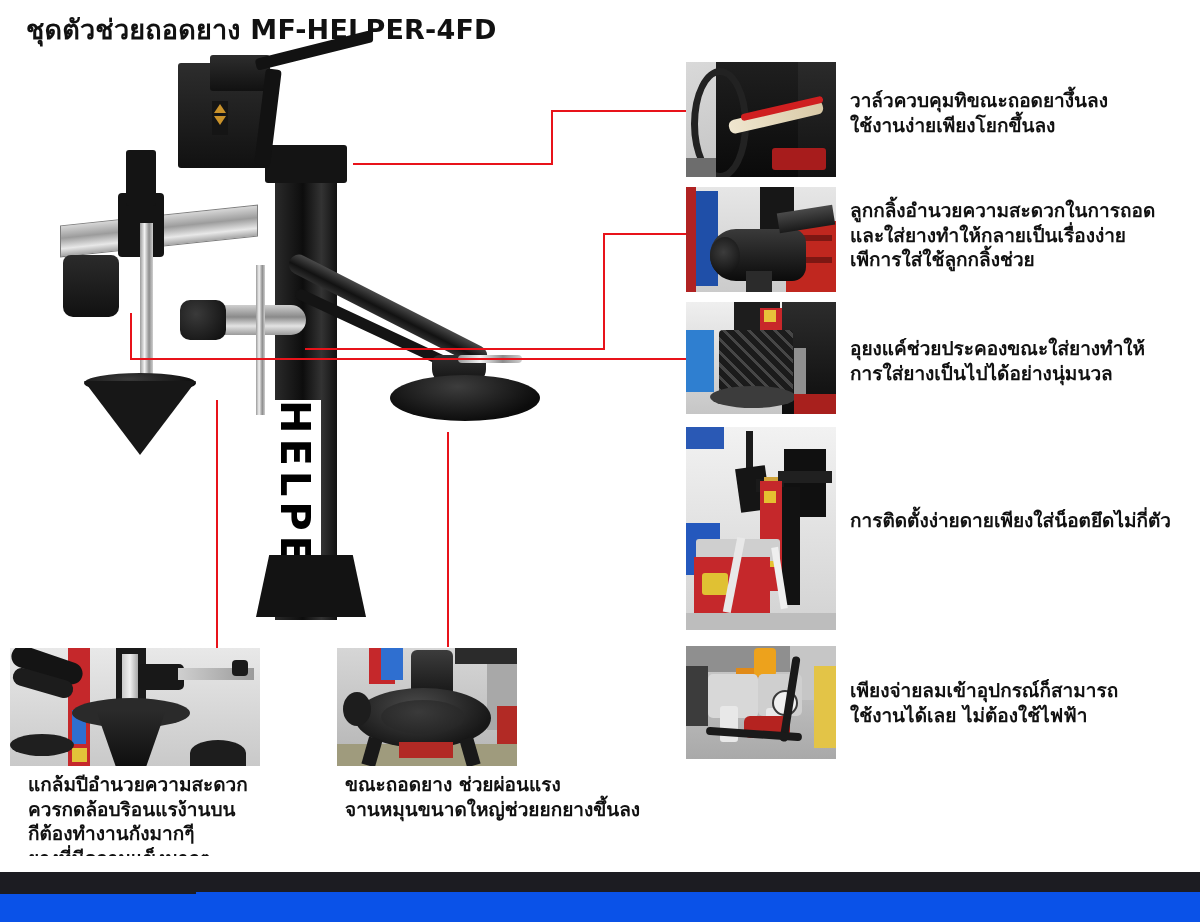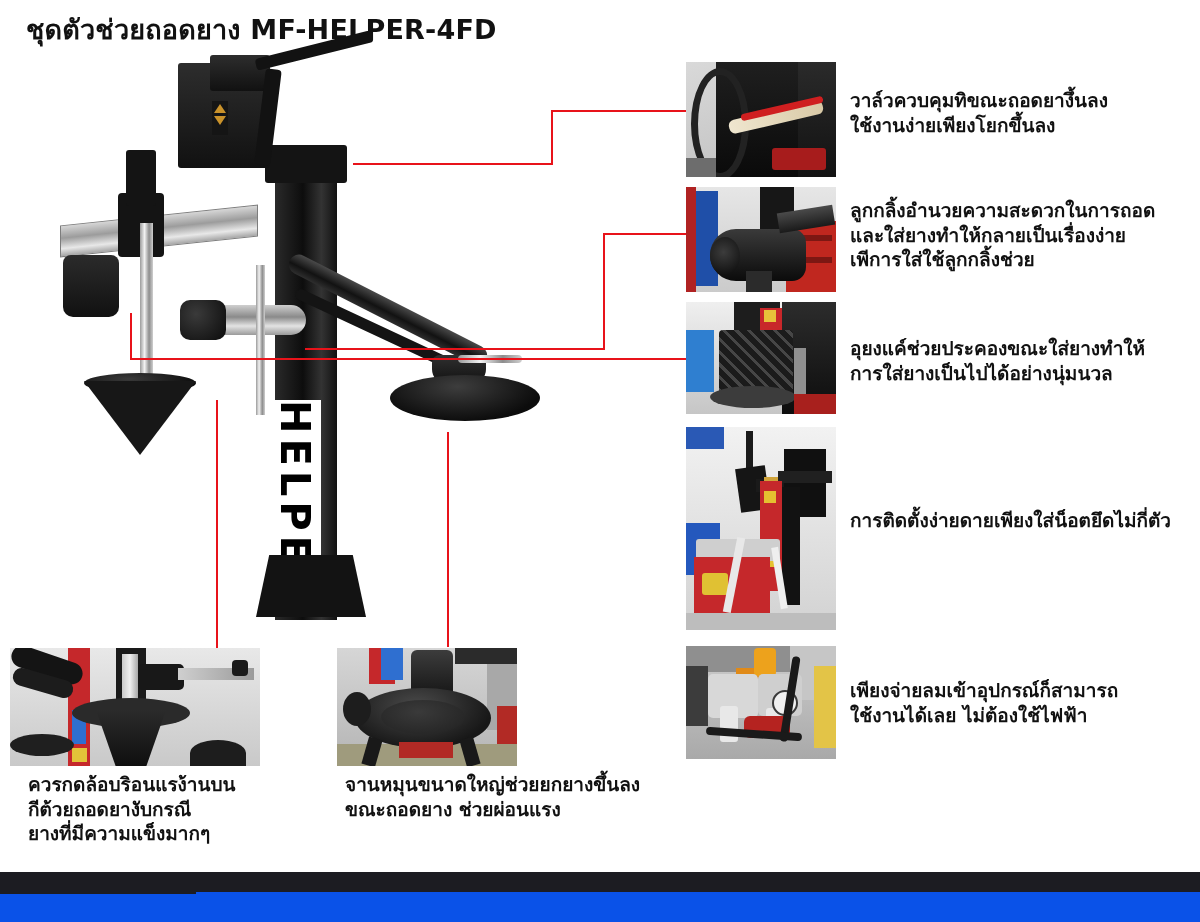--- a/index.html
+++ b/index.html
@@ -267,22 +267,23 @@
     <div style="left:112px;top:6px;width:16px;height:110px;background:linear-gradient(90deg,#c9c9c9,#f0f0f0,#a8a8a8);"></div>
     <div style="left:128px;top:16px;width:46px;height:26px;background:#181818;border-radius:5px;"></div>
     <div style="left:168px;top:20px;width:76px;height:12px;background:linear-gradient(90deg,#cfcfcf,#9a9a9a);"></div>
     <div style="left:222px;top:12px;width:16px;height:16px;background:#1a1a1a;border-radius:4px;"></div>
     <div style="left:62px;top:50px;width:118px;height:30px;border-radius:50%;background:#2a2a2a;"></div>
     <div style="left:86px;top:62px;width:70px;height:56px;background:linear-gradient(180deg,#2b2b2b,#0f0f0f);clip-path:polygon(0 0,100% 0,72% 100%,28% 100%);"></div>
     <div style="left:180px;top:92px;width:56px;height:26px;background:#1d1d1d;border-radius:50% 50% 0 0;"></div>
   </div>
 </div>
 <div class="cap" style="left:28px;top:772px;width:280px;">
+  <div>แกล้มปีอำนวยความสะดวก</div>
   <div>ควรกดล้อบริอนแรง้านบน</div>
-  <div>กีต้วยถอดยางับกรณี</div>
+  <div>กีต้องทำงานกังมากๆี</div>
   <div>ยางที่มีความแข็งมากๆ</div>
 </div>
 
 <div class="thumb" style="left:337px;top:648px;width:180px;height:118px;">
   <div class="ph">
     <div style="inset:0;background:linear-gradient(180deg,#d6d6d6,#b4b4b4);"></div>
     <div style="left:32px;top:0;width:26px;height:36px;background:#c5282b;"></div>
     <div style="left:44px;top:0;width:22px;height:32px;background:#2f6fd0;"></div>
     <div style="left:118px;top:0;width:62px;height:16px;background:#2b2b2b;"></div>
     <div style="left:150px;top:16px;width:30px;height:66px;background:#a8a8a8;"></div>
@@ -291,20 +292,20 @@
     <div style="left:74px;top:2px;width:42px;height:52px;background:linear-gradient(180deg,#3c3c3c,#111);border-radius:6px;"></div>
     <div style="left:18px;top:40px;width:136px;height:60px;border-radius:50%;background:radial-gradient(ellipse at 45% 30%,#4a4a4a,#171717 72%);"></div>
     <div style="left:44px;top:52px;width:84px;height:34px;border-radius:50%;background:radial-gradient(ellipse at 45% 35%,#3a3a3a,#202020);"></div>
     <div style="left:6px;top:44px;width:28px;height:34px;border-radius:50%;background:#1d1d1d;"></div>
     <div style="left:28px;top:90px;width:14px;height:28px;background:#191919;transform:rotate(16deg);"></div>
     <div style="left:126px;top:90px;width:14px;height:28px;background:#191919;transform:rotate(-16deg);"></div>
     <div style="left:62px;top:94px;width:54px;height:16px;background:#b22a25;"></div>
   </div>
 </div>
 <div class="cap" style="left:345px;top:772px;width:340px;">
+  <div>ขณะถอดยาง ช่วยผ่อนแรง</div>
   <div>จานหมุนขนาดใหญ่ช่วยยกยางขึ้นลง</div>
-  <div>ขณะถอดยาง ช่วยผ่อนแรง</div>
 </div>
 
 <div class="bar-dark"></div>
 <div class="bar-blue"></div>
 <div class="white-notch"></div>
 <div class="dark-notch"></div>
 
 </body></html>

